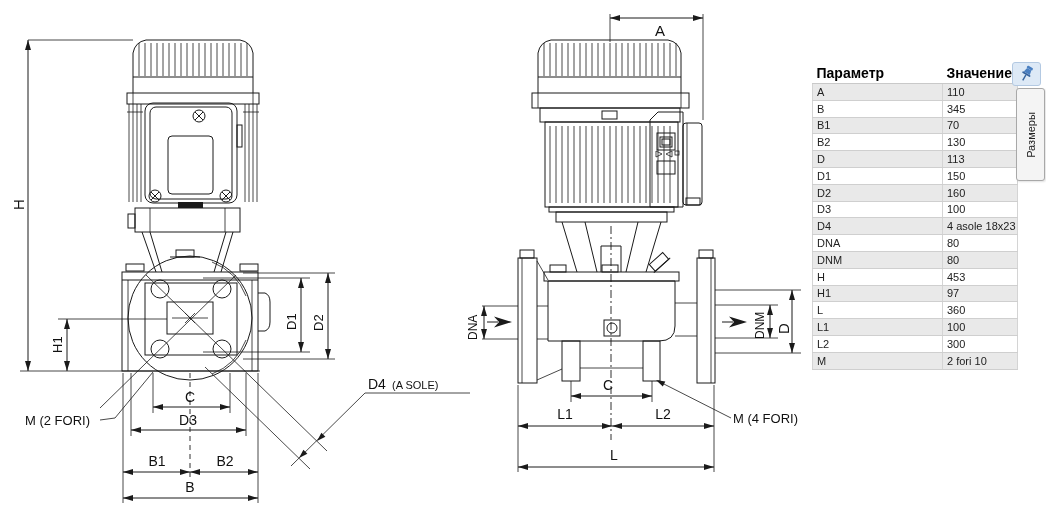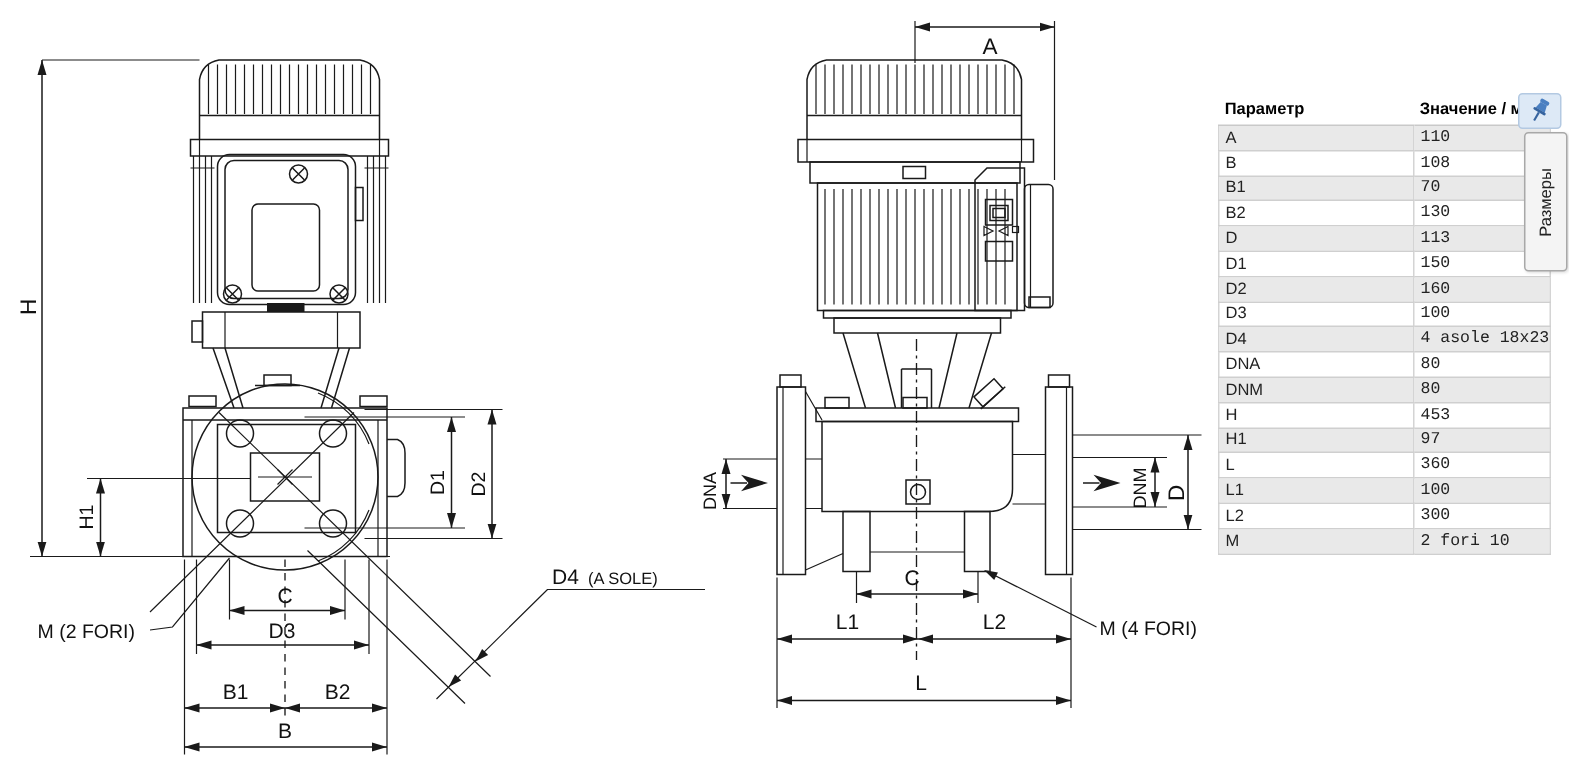--- a/index.html
+++ b/index.html
@@ -11,27 +11,27 @@
   .thin{stroke:#1a1a1a;stroke-width:0.8;fill:none;}
   .fillb{fill:#1a1a1a;stroke:none;}
   .cl{stroke:#1a1a1a;stroke-width:0.9;fill:none;stroke-dasharray:8 3 2 3;}
   .dash{stroke:#1a1a1a;stroke-width:0.9;fill:none;stroke-dasharray:5 4;}
   .f11{font-size:11px;} .f12{font-size:12px;} .f13{font-size:13px;}
   .f14{font-size:14px;} .f15{font-size:15px;}
   
   .dim-table{position:absolute;left:812px;top:63px;border-collapse:collapse;
              font-size:11px;color:#222;}
   .dim-table th{width:126px;height:20px;text-align:left;padding:0 0 0 4px;
-                font-size:11px;color:#000;border-bottom:1px solid #c9c9c9;
+                font-size:14px;color:#000;border-bottom:1px solid #c9c9c9;
                 white-space:nowrap;overflow:hidden;}
   .dim-table th.val{width:71px;max-width:71px;}
   .dim-table td{height:15.8px;padding:0 0 0 4px;border-bottom:1px solid #cfcfcf;
                 white-space:nowrap;overflow:hidden;}
   .dim-table td:first-child{border-right:1px solid #d4d4d4;border-left:1px solid #d4d4d4;}
-  .dim-table td:last-child{border-right:1px solid #d4d4d4;font-family:Liberation Mono, monospace;}
+  .dim-table td:last-child{border-right:1px solid #d4d4d4;}
   .dim-table tbody tr:nth-child(odd) td{background:#e9e9e9;}
   .dim-table tbody tr:nth-child(even) td{background:#ffffff;}
   
   .pin-btn{position:absolute;left:1012px;top:62px;width:29px;height:24px;
            background:#dde9f6;border:1px solid #b3c9e2;border-radius:3px;
            display:flex;align-items:center;justify-content:center;cursor:pointer;box-sizing:border-box;}
   .side-tab{position:absolute;left:1016px;top:88px;width:29px;height:93px;
             background:#f4f4f4;border:1px solid #a8a8a8;border-radius:3px;
             display:flex;align-items:center;justify-content:center;cursor:pointer;
             box-shadow:1px 1px 2px rgba(0,0,0,0.12);box-sizing:border-box;}
@@ -242,21 +242,21 @@
         <th class="val">Значение / мм</th>
       </tr>
     </thead>
     <tbody>
       <tr>
           <td>A</td>
           <td>110</td>
         </tr>
       <tr>
           <td>B</td>
-          <td>108</td>
+          <td>345</td>
         </tr>
       <tr>
           <td>B1</td>
           <td>70</td>
         </tr>
       <tr>
           <td>B2</td>
           <td>130</td>
         </tr>
       <tr>

